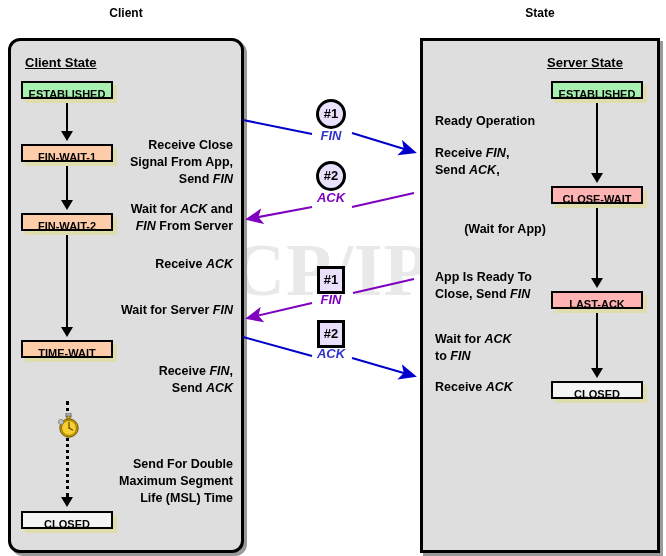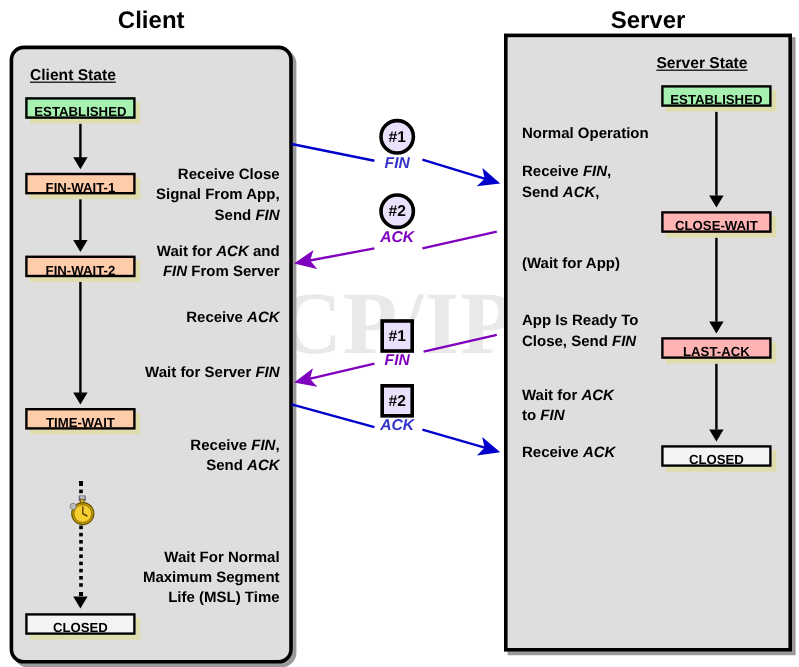--- a/index.html
+++ b/index.html
@@ -35,39 +35,39 @@
     letter-spacing: 1px;
     white-space: nowrap;
     text-align: center;
     z-index: 1;
     user-select: none;
   }
 
   
   .col-title {
     position: absolute;
-    font-size: 20px;
+    font-size: 12px;
     font-weight: bold;
     color: #000;
     text-align: center;
     z-index: 5;
   }
   #title-client { left: 8px;  top: 6px;  width: 236px; }
   #title-server { left: 420px; top: 6px; width: 240px; }
 
   
   .panel {
     position: absolute;
     background: #dedede;
     border: 3px solid #000000;
     box-shadow: 3px 3px 0 #9a9a9a;
     z-index: 2;
   }
   #panel-client { left: 8px;  top: 38px; width: 230px; height: 509px; border-radius: 12px; }
-  #panel-server { left: 420px; top: 28px; width: 234px; height: 509px; text-decoration: underline; }
+  #panel-server { left: 420px; top: 38px; width: 234px; height: 509px; text-decoration: underline; }
 
   .panel-heading {
     position: absolute;
     font-size: 13px;
     font-weight: bold;
     color: #000;
     text-decoration: underline;
     white-space: nowrap;
   }
   #head-client { left: 14px;  top: 14px; }
@@ -182,21 +182,21 @@
   }
 </style>
 </head>
 <body>
 
 <div id="stage">
 
   <div class="watermark">The TCP/IP Guide</div>
 
   <div class="col-title" id="title-client">Client</div>
-  <div class="col-title" id="title-server">Server</div>
+  <div class="col-title" id="title-server">State</div>
 
   <div class="panel" id="panel-client">
     <div class="panel-heading" id="head-client">Client State</div>
 
     <div class="state-box st-established" style="left:10px; top:40px; width:92px;">ESTABLISHED</div>
     <div class="state-box st-finwait" style="left:10px; top:103px; width:92px;">FIN-WAIT-1</div>
     <div class="state-box st-finwait" style="left:10px; top:172px; width:92px;">FIN-WAIT-2</div>
     <div class="state-box st-timewait" style="left:10px; top:299px; width:92px;">TIME-WAIT</div>
     <div class="state-box st-closed" style="left:10px; top:470px; width:92px;">CLOSED</div>
 
@@ -230,21 +230,21 @@
     <div class="note right" style="left:62px; top:220px; width:160px;">
       <div>Wait for Server <i>FIN</i></div>
     </div>
 
     <div class="note right" style="left:82px; top:281px; width:140px;">
       <div>Receive <i>FIN</i>,</div>
       <div>Send <i>ACK</i></div>
     </div>
 
     <div class="note right" style="left:72px; top:374px; width:150px;">
-      <div>Wait For Normal</div>
+      <div>Send For Double</div>
       <div>Maximum Segment</div>
       <div>Life (MSL) Time</div>
     </div>
 
     <svg id="timer-icon" viewBox="0 0 24 26">
       <rect x="9" y="0" width="5" height="4" fill="#b8b8c8" stroke="#555" stroke-width="0.8"></rect>
       <rect x="10" y="3" width="3" height="4" fill="#d8b842" stroke="#6a5400" stroke-width="0.7"></rect>
       <circle cx="12" cy="15" r="9.2" fill="#c9a100" stroke="#6a5400" stroke-width="1"></circle>
       <circle cx="12" cy="15" r="7.4" fill="#f7cf2e" stroke="#8a6d00" stroke-width="0.8"></circle>
       <path d="M12 15 L12 9.5" stroke="#5a4300" stroke-width="1.2" stroke-linecap="round"></path>
@@ -264,29 +264,29 @@
     <div class="vline" style="left:173px; top:62px; height:70px;"></div>
     <div class="vhead" style="left:168px; top:132px;"></div>
 
     <div class="vline" style="left:173px; top:167px; height:70px;"></div>
     <div class="vhead" style="left:168px; top:237px;"></div>
 
     <div class="vline" style="left:173px; top:272px; height:55px;"></div>
     <div class="vhead" style="left:168px; top:327px;"></div>
 
     <div class="note left" style="left:12px; top:72px; width:140px;">
-      <div>Normal Operation</div>
+      <div>Ready Operation</div>
     </div>
 
     <div class="note left" style="left:12px; top:104px; width:150px;">
       <div>Receive <i>FIN</i>,</div>
       <div>Send <i>ACK</i>,</div>
     </div>
 
-    <div class="note left" style="left:12px; top:180px; width:140px;">
+    <div class="note left" style="left:12px; top:180px; width:140px;text-align:center;">
       <div>(Wait for App)</div>
     </div>
 
     <div class="note left" style="left:12px; top:228px; width:140px;">
       <div>App Is Ready To</div>
       <div>Close, Send <i>FIN</i></div>
     </div>
 
     <div class="note left" style="left:12px; top:290px; width:140px;">
       <div>Wait for <i>ACK</i></div>

